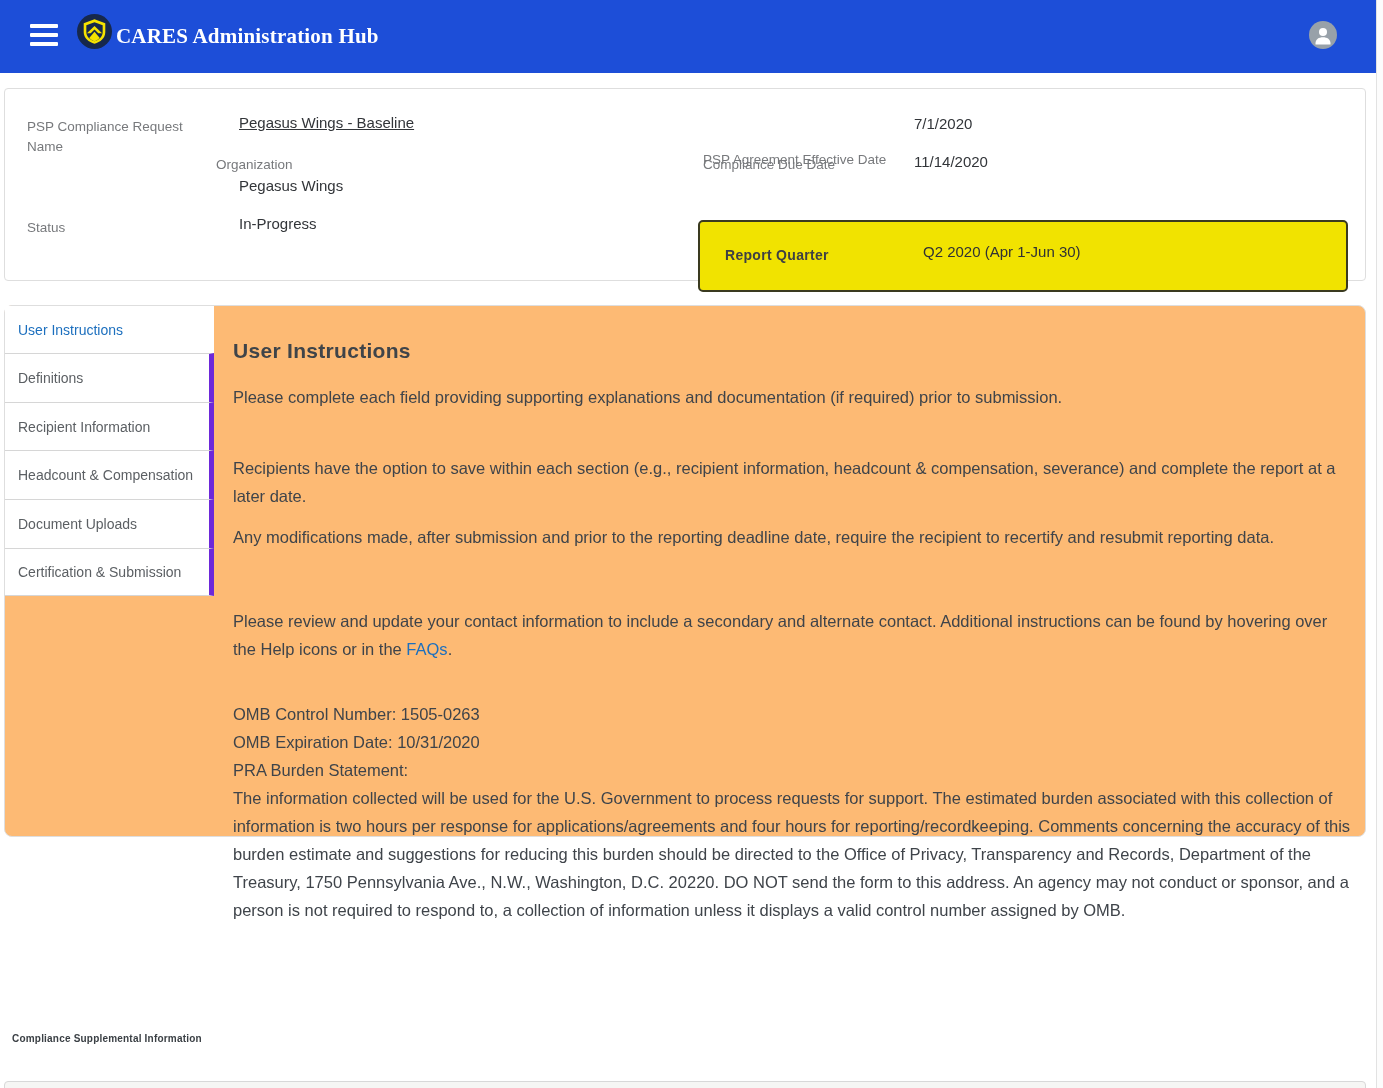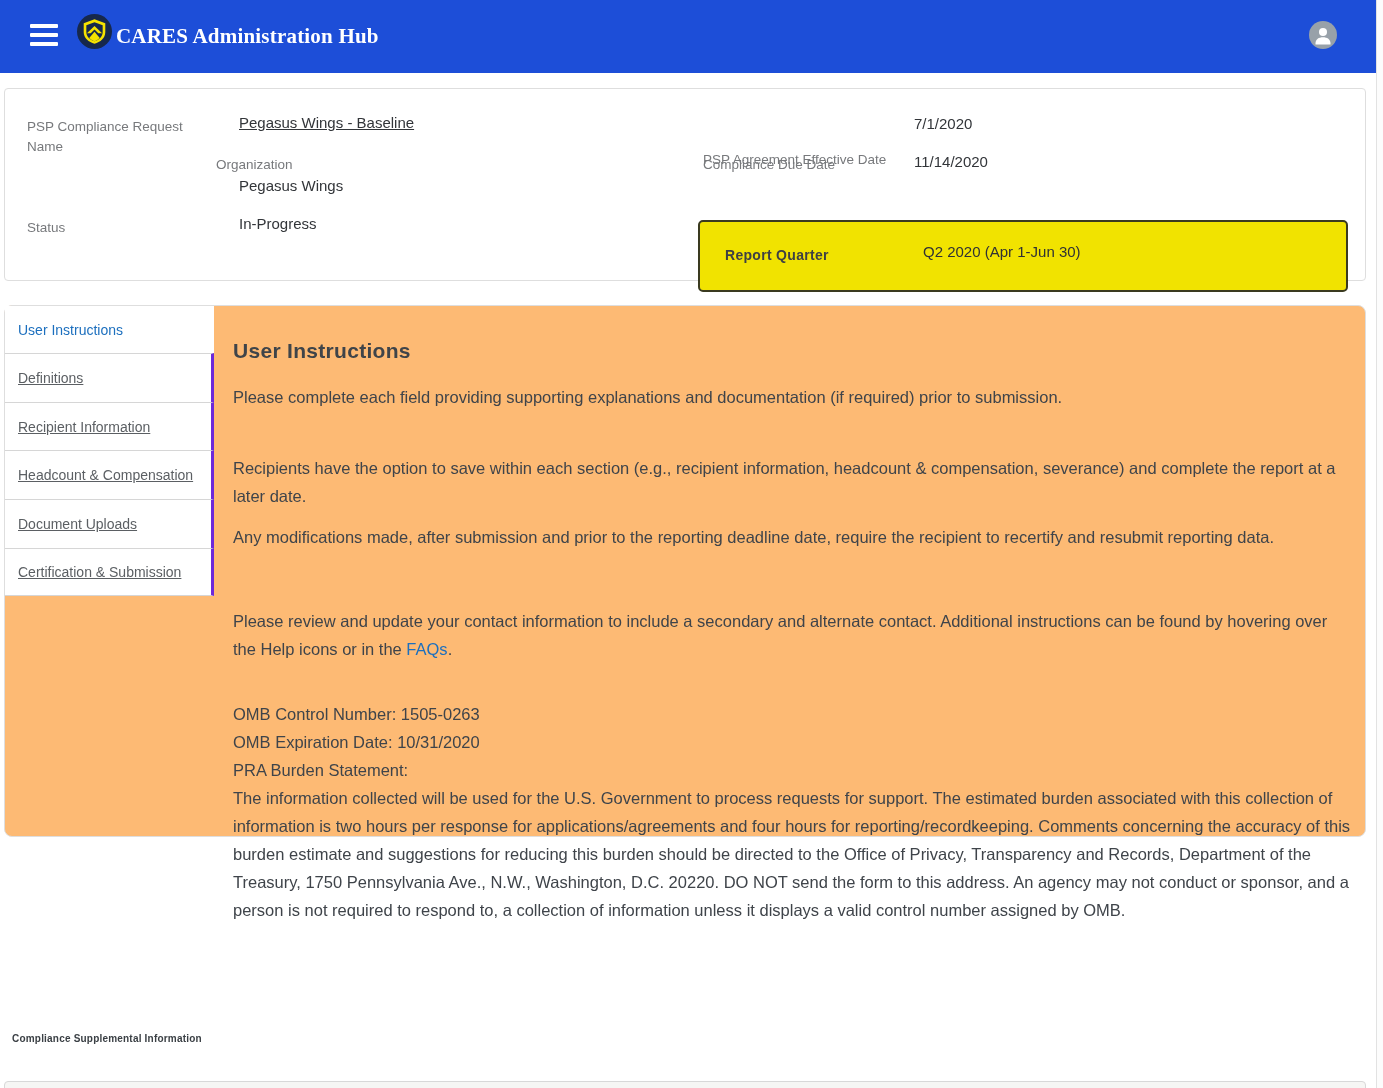--- a/index.html
+++ b/index.html
@@ -65,21 +65,21 @@
   .main-panel {
     position:absolute; left:4px; top:305px; width:1362px; height:532px;
     background:#fdba74; border:1px solid #dedede; border-radius:8px;
   }
   .tabs { position:absolute; left:0; top:0; width:209px; }
   .tab {
     display:flex; align-items:center; padding-left:13px;
     font-size:14px; color:#5b5f63; cursor:pointer; background:#ffffff;
   }
   .tab-active { height:47px; color:#1c6fbe; }
-  .tab-cell { height:48.7px; border-top:1px solid #d6d6d6; border-right:3px solid #6d28d9;text-decoration:underline; }
+  .tab-cell { height:48.7px; border-top:1px solid #d6d6d6; border-right:5px solid #6d28d9; }
   .tab-cell:last-child { border-bottom:1px solid #d6d6d6; }
 
   .content { position:absolute; left:228px; top:0; width:1120px; }
   .content h1 {
     position:absolute; left:0; top:33px;
     font-size:21px; font-weight:700; color:#3f4449; letter-spacing:0.3px;
   }
   .p {
     position:absolute; left:0; width:1118px;
     font-size:16.5px; line-height:28px; color:#3f444a;

